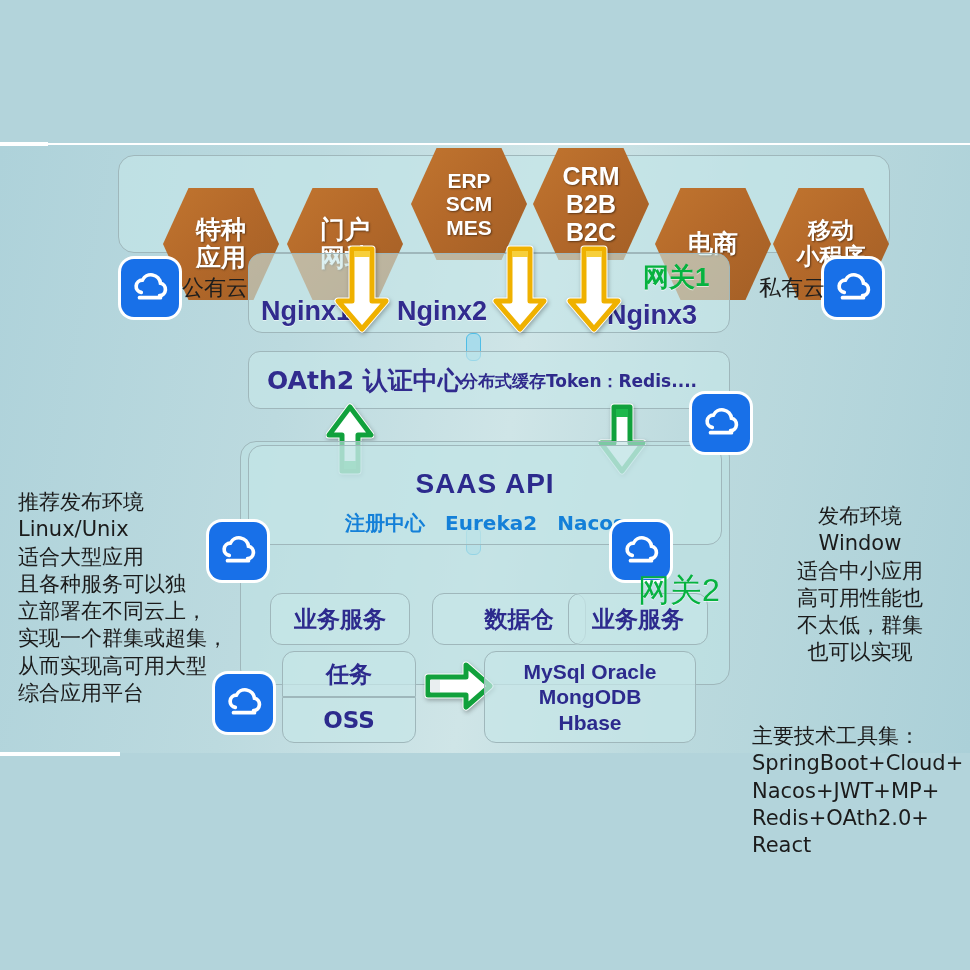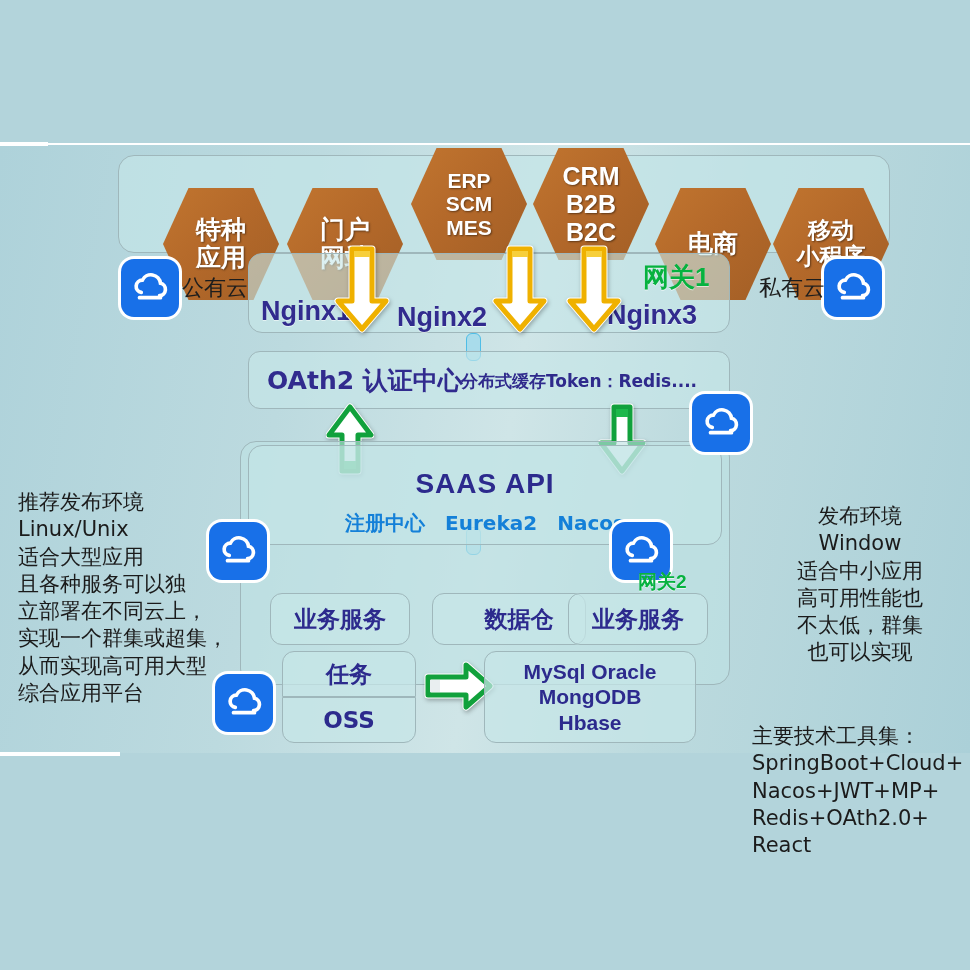--- a/index.html
+++ b/index.html
@@ -113,21 +113,21 @@
     box-shadow:0 0 0 3px #ffffff;
   }
   .cloud svg{width:42px;height:34px;}
 
   
   .cloud-lbl{
     position:absolute;font-size:22px;color:#1d1d1d;
     font-family:"DejaVu Serif","Liberation Serif",serif;white-space:nowrap;
   }
   #gw2{
-    position:absolute;color:#06b23f;font-weight:bold;font-size:19px;
+    position:absolute;color:#06b23f;font-weight:normal;font-size:32px;
     text-shadow:0 1px 0 rgba(255,255,255,.6);
   }
 
   
   .note{
     position:absolute;color:#1b1b1b;line-height:1.30;white-space:pre-line;
     font-family:"DejaVu Sans",sans-serif;
   }
   #note-left{left:18px;top:344px;width:215px;font-size:21px;}
   #note-right{left:760px;top:358px;width:200px;font-size:21px;text-align:center;}
@@ -182,21 +182,21 @@
           <div>
               <span>移动</span>
               <span>小程序</span>
             </div>
         </div>
       </div>
     </div>
 
     <div class="panel lite" id="nginx-bar">
       <div class="nginx-lbl" style="left:12px;top:42px">Nginx1</div>
-      <div class="nginx-lbl" style="left:148px;top:48px">Nginx2</div>
+      <div class="nginx-lbl" style="left:148px;top:42px">Nginx2</div>
       <div class="nginx-lbl" style="left:358px;top:46px">Nginx3</div>
       <div id="gw1" style="left:394px;top:6px">网关1</div>
     </div>
 
     <svg class="arr" style="left:334px;top:100px" width="56" height="88" viewBox="0 0 56 88">
       <polygon points="18,4 38,4 38,56 52,56 28,84 4,56 18,56" fill="#ffffff" stroke="#ffffff" stroke-width="7" stroke-linejoin="round"></polygon>
       <polygon points="18,4 38,4 38,56 52,56 28,84 4,56 18,56" fill="#ffffff" stroke="#efb100" stroke-width="5" stroke-linejoin="round"></polygon>
       <rect x="20" y="6" width="16" height="6" fill="#f7cf3b"></rect>
     </svg>
     <svg class="arr" style="left:492px;top:100px" width="56" height="88" viewBox="0 0 56 88">

